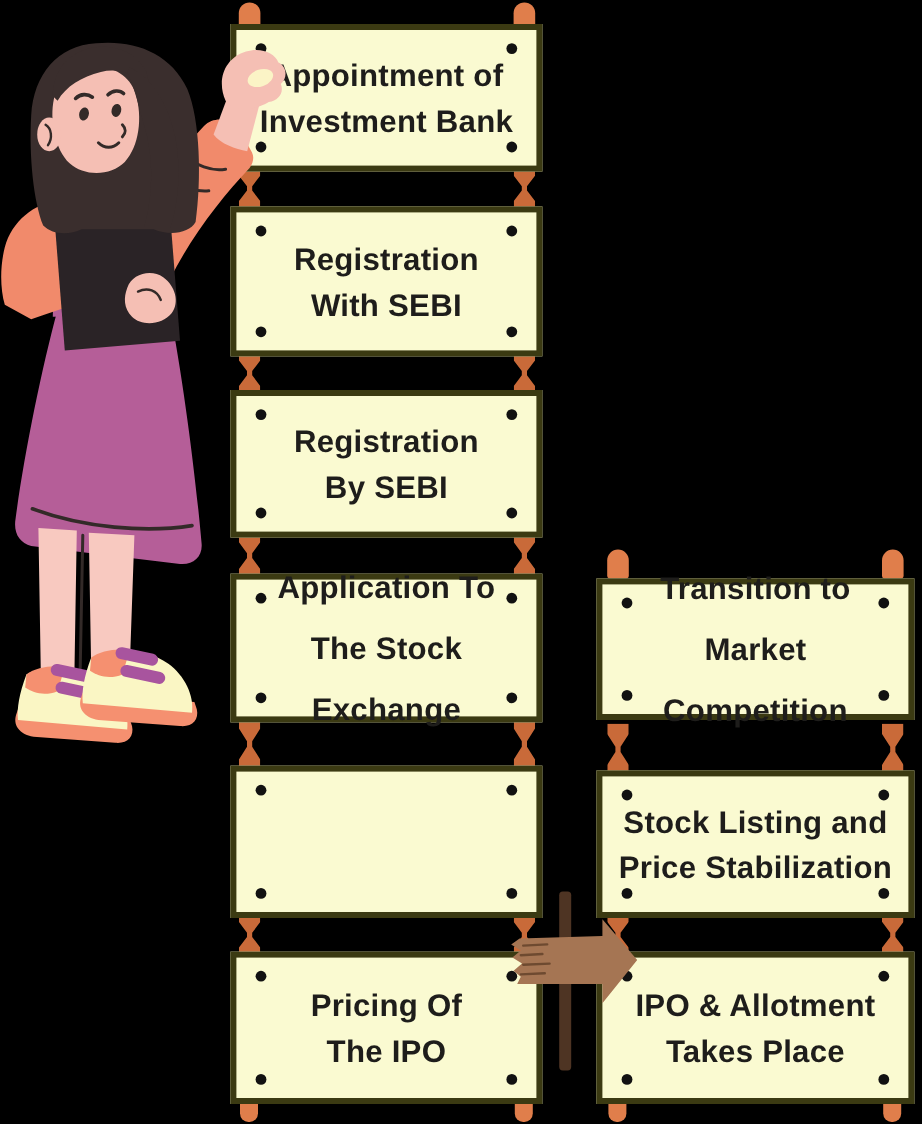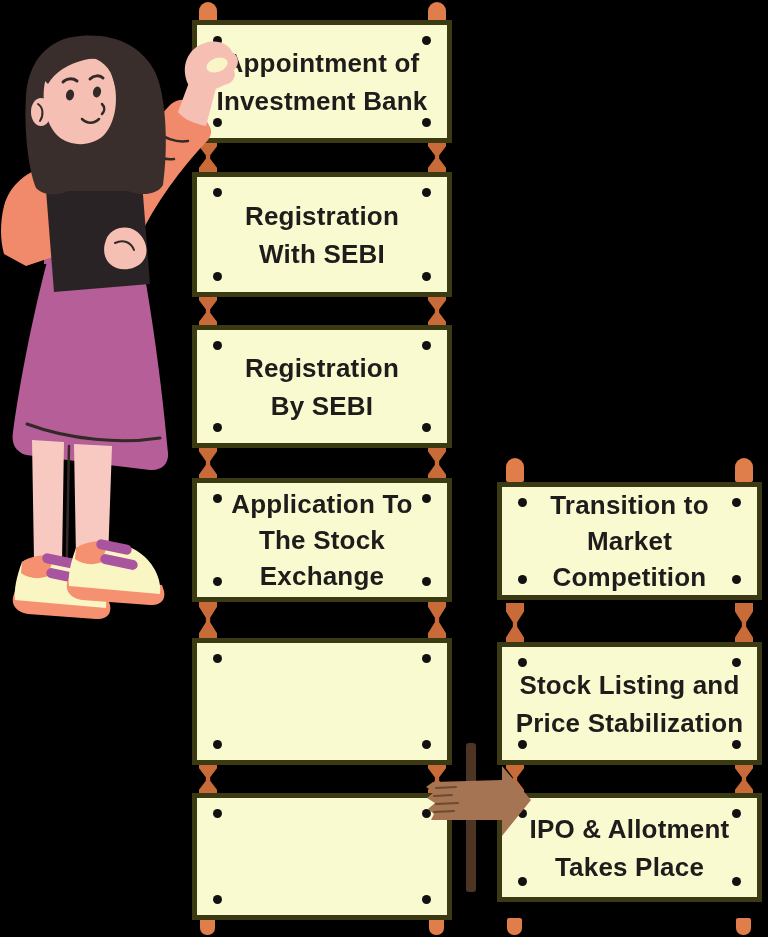--- a/index.html
+++ b/index.html
@@ -4,36 +4,36 @@
 <style>
   html,body{margin:0;padding:0;background:#000;}
   #canvas{position:relative;width:768px;height:937px;background:var(--background);overflow:hidden;
           font-family:"Liberation Sans",sans-serif;}
   
   .sign{position:absolute;box-sizing:border-box;background:var(--sign_fill);
         border:5px solid var(--sign_border);z-index:2;
         display:flex;align-items:center;justify-content:center;text-align:center;}
   .sign .label{white-space:pre-line;font-weight:700;font-size:26px;line-height:38px;
         color:var(--sign_text);letter-spacing:0.2px;}
-  .sign .label.tight{line-height:36px;}
+  .sign .label.tight{line-height:51px;}
   .dot{position:absolute;width:9px;height:9px;border-radius:50%;background:var(--screw);}
   .tl{left:16px;top:11px}.tr{right:16px;top:11px}.bl{left:16px;bottom:11px}.br{right:16px;bottom:11px}
   
   #s1,#s2,#s3,#s4,#s5,#s6{left:192px;width:260px;}
   #s1{top:20px;height:123px}
   #s2{top:172px;height:125px}
   #s3{top:325px;height:123px}
   #s4{top:478px;height:124px}
   #s5{top:638px;height:127px}
   #s6{top:793px;height:127px}
   
   #r1,#r2,#r3{left:497px;width:265px;}
   #r1{top:482px;height:118px}
   #r2{top:642px;height:123px}
-  #r3{top:793px;height:109px}
+  #r3{top:793px;height:127px}
   
   .spool{position:absolute;width:18px;background:var(--post);z-index:1;
          clip-path:polygon(0 0,100% 0,100% 20%,62% 45%,62% 55%,100% 80%,100% 100%,0 100%,0 80%,38% 55%,38% 45%,0 20%);}
   .c1{left:199px}.c2{left:428px}.c3{left:506px}.c4{left:735px}
   
   .cap{position:absolute;width:18px;height:24px;background:var(--cap);
        border-radius:9px 9px 2px 2px;z-index:1;}
   .foot{position:absolute;width:15px;height:17px;background:var(--cap);
        border-radius:2px 2px 7px 7px;z-index:1;}
   
@@ -110,20 +110,22 @@
     <i class="dot tl"></i>
       <i class="dot tr"></i>
     <i class="dot bl"></i>
       <i class="dot br"></i>
   </div>
   <div class="sign" id="s6">
     <i class="dot tl"></i>
       <i class="dot tr"></i>
     <i class="dot bl"></i>
       <i class="dot br"></i>
+    <span class="label">Pricing Of
+The IPO</span>
   </div>
 
   <div class="sign" id="r1">
     <i class="dot tl"></i>
       <i class="dot tr"></i>
     <i class="dot bl"></i>
       <i class="dot br"></i>
     <span class="label tight">Transition to
 Market
 Competition</span>

